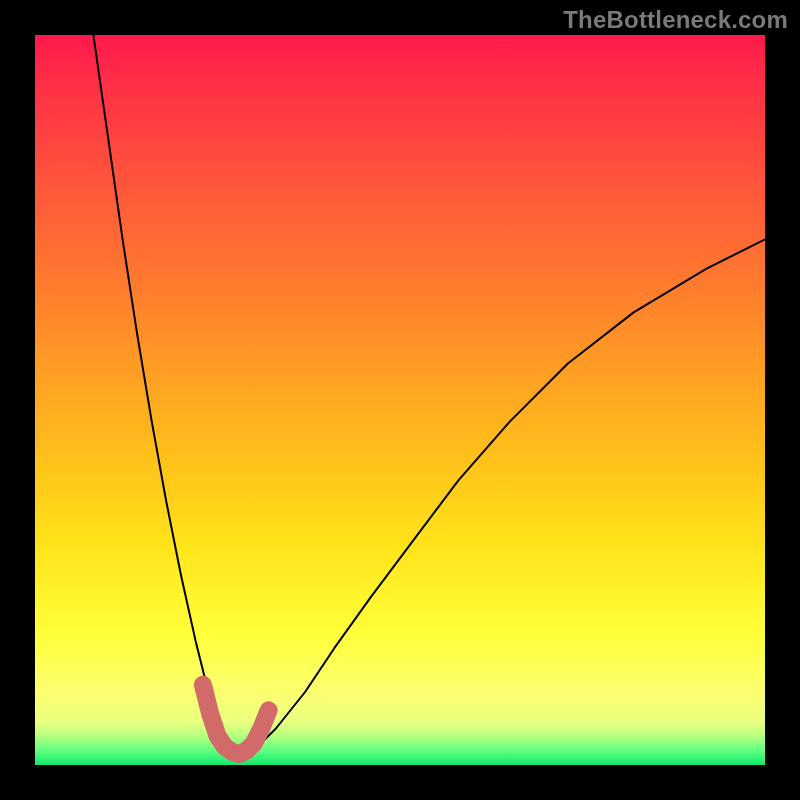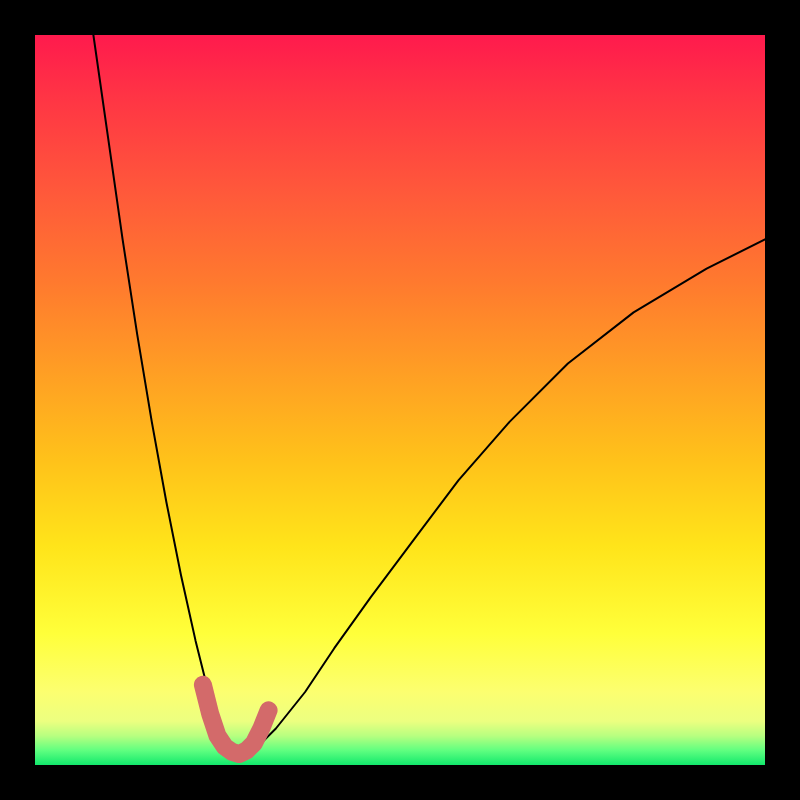--- a/index.html
+++ b/index.html
@@ -12,20 +12,21 @@
   .watermark{position:absolute;top:6px;right:12px;color:#7a7a7a;font-size:24px;font-weight:600;letter-spacing:.2px}
   .curve{position:absolute;left:35px;top:35px;width:730px;height:730px;pointer-events:none}
   .bump{position:absolute;left:35px;top:35px;width:730px;height:730px;pointer-events:none}
 </style>
 </head>
 <body>
 
 <div class="frame">
   <div class="plot"></div>
 
+  <div class="watermark">TheBottleneck.com</div>
 
   <svg class="curve" viewBox="0 0 730 730" preserveAspectRatio="none">
     <path id="main-path" fill="none" stroke="#000" stroke-width="2" stroke-linecap="round" stroke-linejoin="round" d="M58.40 0.00 L73.00 102.20 L87.60 204.40 L102.20 299.30 L116.80 386.90 L131.40 467.20 L146.00 540.20 L160.60 605.90 L171.55 649.70 L182.50 686.20 L193.45 708.10 L204.40 719.05 L219.00 715.40 L240.90 693.50 L270.10 657.00 L299.30 613.20 L335.80 562.10 L379.60 503.70 L423.40 445.30 L474.50 386.90 L532.90 328.50 L598.60 277.40 L671.60 233.60 L730.00 204.40"></path>
   </svg>
 
   <svg class="bump" viewBox="0 0 730 730" preserveAspectRatio="none">
     <path id="bump-path" fill="none" stroke="#d36a6a" stroke-width="18" stroke-linecap="round" stroke-linejoin="round" d="M167.90 649.70 L175.20 678.90 L182.50 700.80 L189.80 711.75 L197.10 716.86 L204.40 719.05 L211.70 715.40 L219.00 708.10 L226.30 693.50 L233.60 675.25"></path>
   </svg>
 </div>
 

